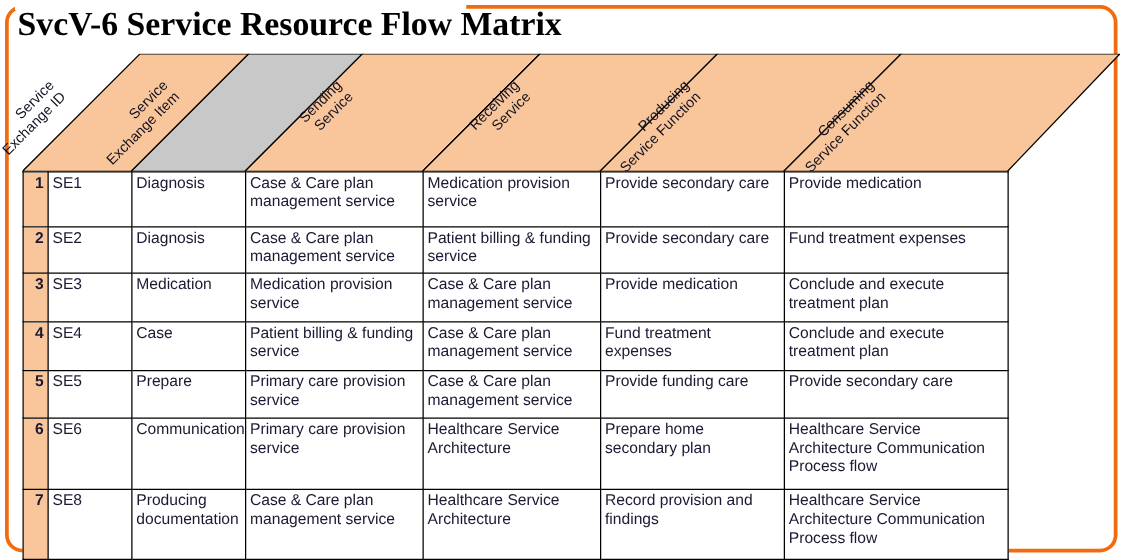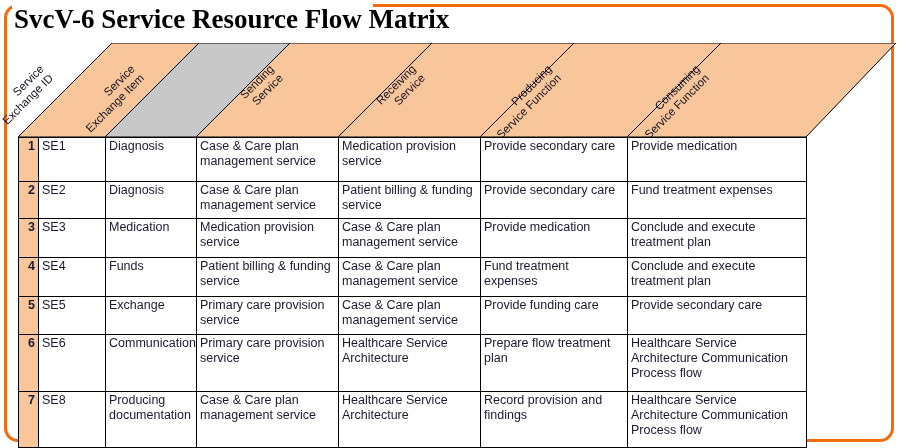--- a/index.html
+++ b/index.html
@@ -203,42 +203,42 @@
       <td>SE3</td>
       <td>Medication</td>
       <td>Medication provision service</td>
       <td>Case &amp; Care plan management service</td>
       <td>Provide medication</td>
       <td>Conclude and execute treatment plan</td>
     </tr>
     <tr class="r4">
       <td class="rownum">4</td>
       <td>SE4</td>
-      <td>Funds</td>
+      <td>Case</td>
       <td>Patient billing &amp; funding service</td>
       <td>Case &amp; Care plan management service</td>
       <td>Fund treatment expenses</td>
       <td>Conclude and execute treatment plan</td>
     </tr>
     <tr class="r5">
       <td class="rownum">5</td>
       <td>SE5</td>
-      <td>Exchange</td>
+      <td>Prepare</td>
       <td>Primary care provision service</td>
       <td>Case &amp; Care plan management service</td>
       <td>Provide funding care</td>
       <td>Provide secondary care</td>
     </tr>
     <tr class="r6">
       <td class="rownum">6</td>
       <td>SE6</td>
       <td>Communication</td>
       <td>Primary care provision service</td>
       <td>Healthcare Service Architecture</td>
-      <td>Prepare flow treatment plan</td>
+      <td>Prepare home secondary plan</td>
       <td>Healthcare Service Architecture Communication Process flow</td>
     </tr>
     <tr class="r7">
       <td class="rownum">7</td>
       <td>SE8</td>
       <td>Producing documentation</td>
       <td>Case &amp; Care plan management service</td>
       <td>Healthcare Service Architecture</td>
       <td>Record provision and findings</td>
       <td>Healthcare Service Architecture Communication Process flow</td>

